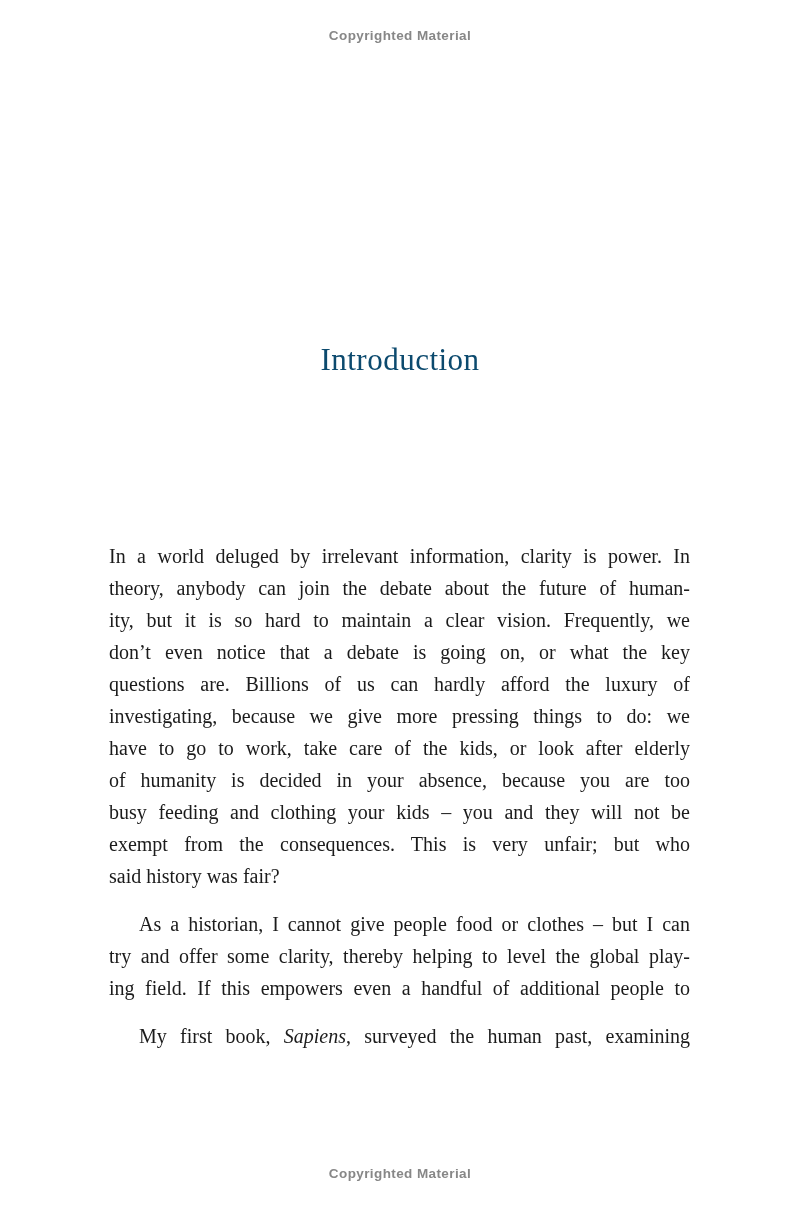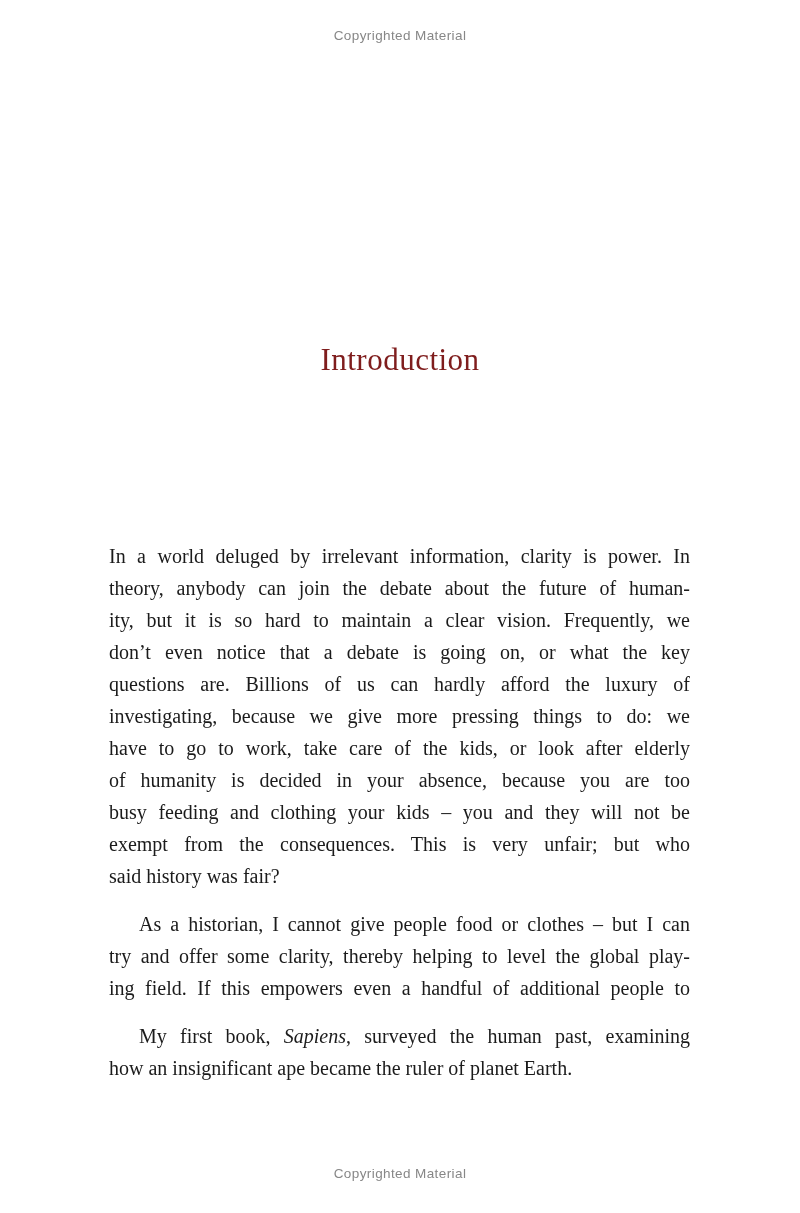--- a/index.html
+++ b/index.html
@@ -10,38 +10,38 @@
     position: relative;
     font-family: "Liberation Serif", serif;
     overflow: hidden;
   }
   .copyright {
     position: absolute;
     left: 0;
     width: 100%;
     text-align: center;
     font-family: "Liberation Sans", sans-serif;
-    font-weight: normal;
+    font-weight: bold;
     font-size: 13.5px;
     letter-spacing: 0.4px;
     color: #878787;
   }
   .copyright.top { top: 28px; }
   .copyright.bottom { top: 1166px; }
   .page-title {
     position: absolute;
     top: 342px;
     left: 0;
     width: 100%;
     margin: 0;
     text-align: center;
     font-size: 31px;
     font-weight: normal;
     letter-spacing: 0.5px;
-    color: #7f1d1d;
+    color: #0c4a6e;
   }
   .body-text {
     position: absolute;
     top: 524px;
     left: 93px;
     width: 613px;
     font-size: 20px;
     line-height: 32px;
     color: #1b1b1b;
   }
@@ -76,17 +76,16 @@
       <div class="line"><span>exempt from the consequences. This is very unfair; but who</span></div>
       <div class="line last"><span>said history was fair?</span></div>
     </div>
     <div class="para full-last">
       <div class="line indent"><span>As a historian, I cannot give people food or clothes – but I can</span></div>
       <div class="line"><span>try and offer some clarity, thereby helping to level the global play-</span></div>
       <div class="line"><span>ing field. If this empowers even a handful of additional people to</span></div>
     </div>
     <div class="para">
       <div class="line indent"><span>My first book, </span><span class="italic">Sapiens</span><span>, surveyed the human past, examining</span></div>
-      <div class="line last"><span>how an insignificant ape became the ruler of planet Earth.</span></div>
     </div>
   </div>
 
 <div class="copyright bottom">Copyrighted Material</div>
 
 </body></html>

